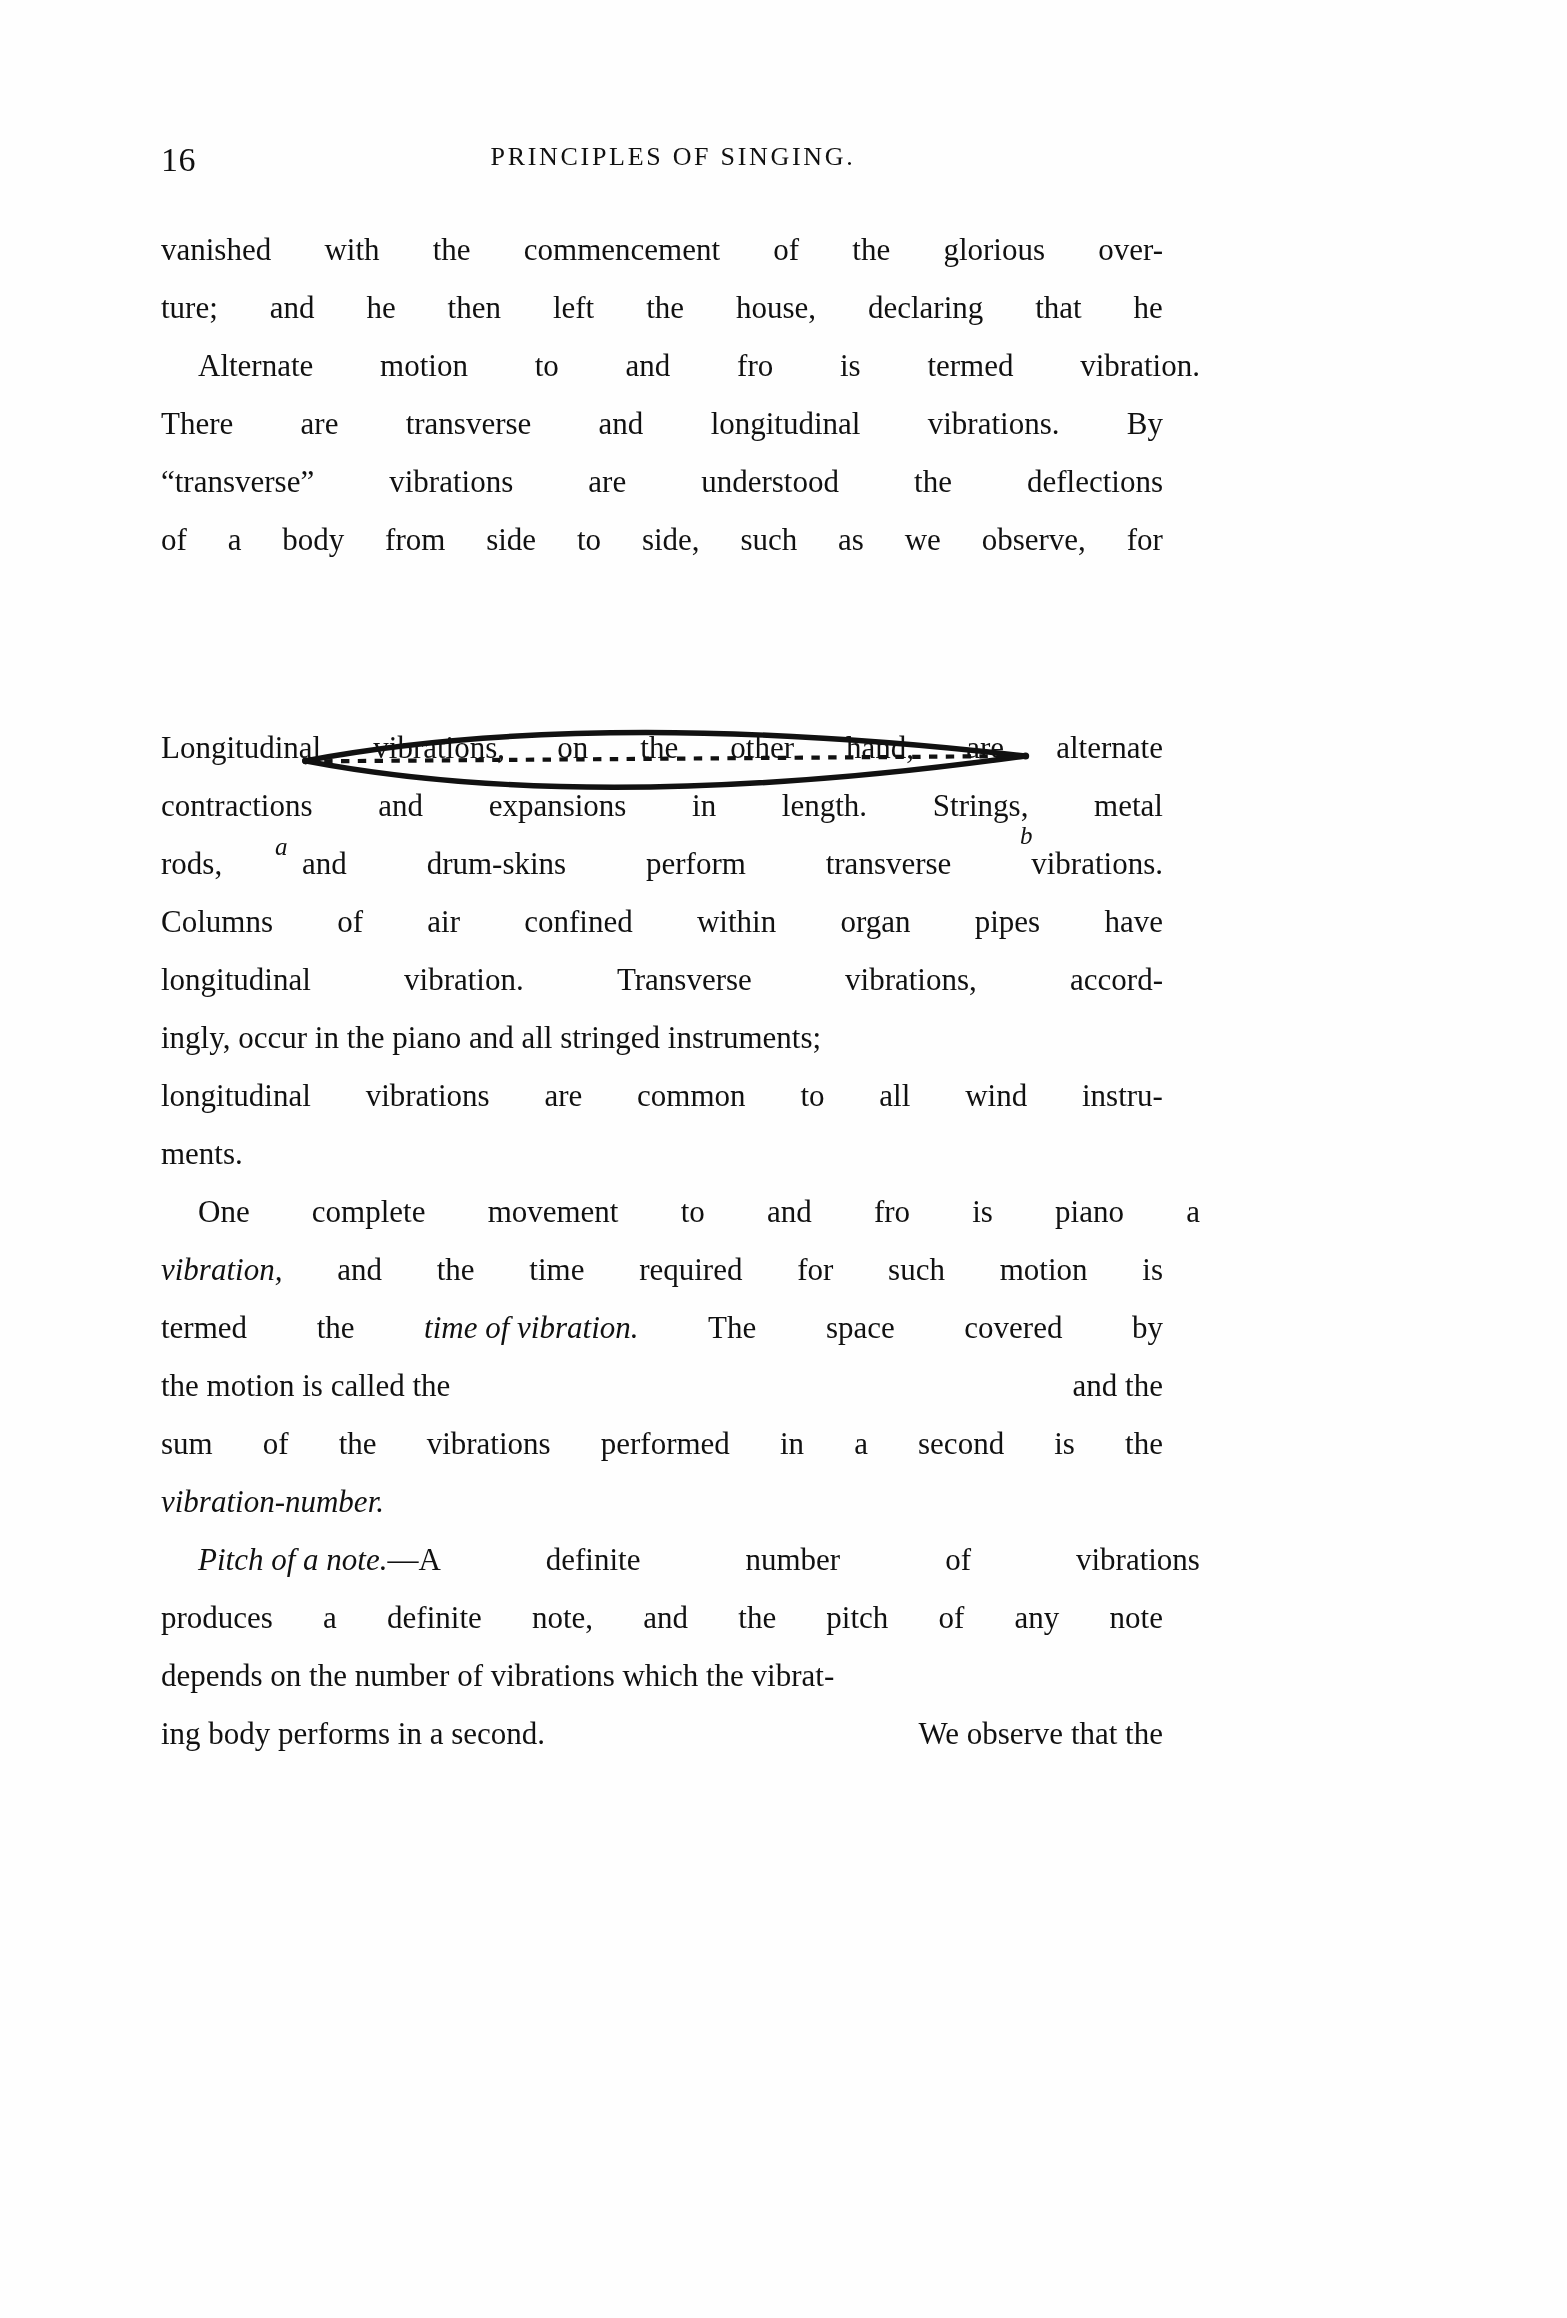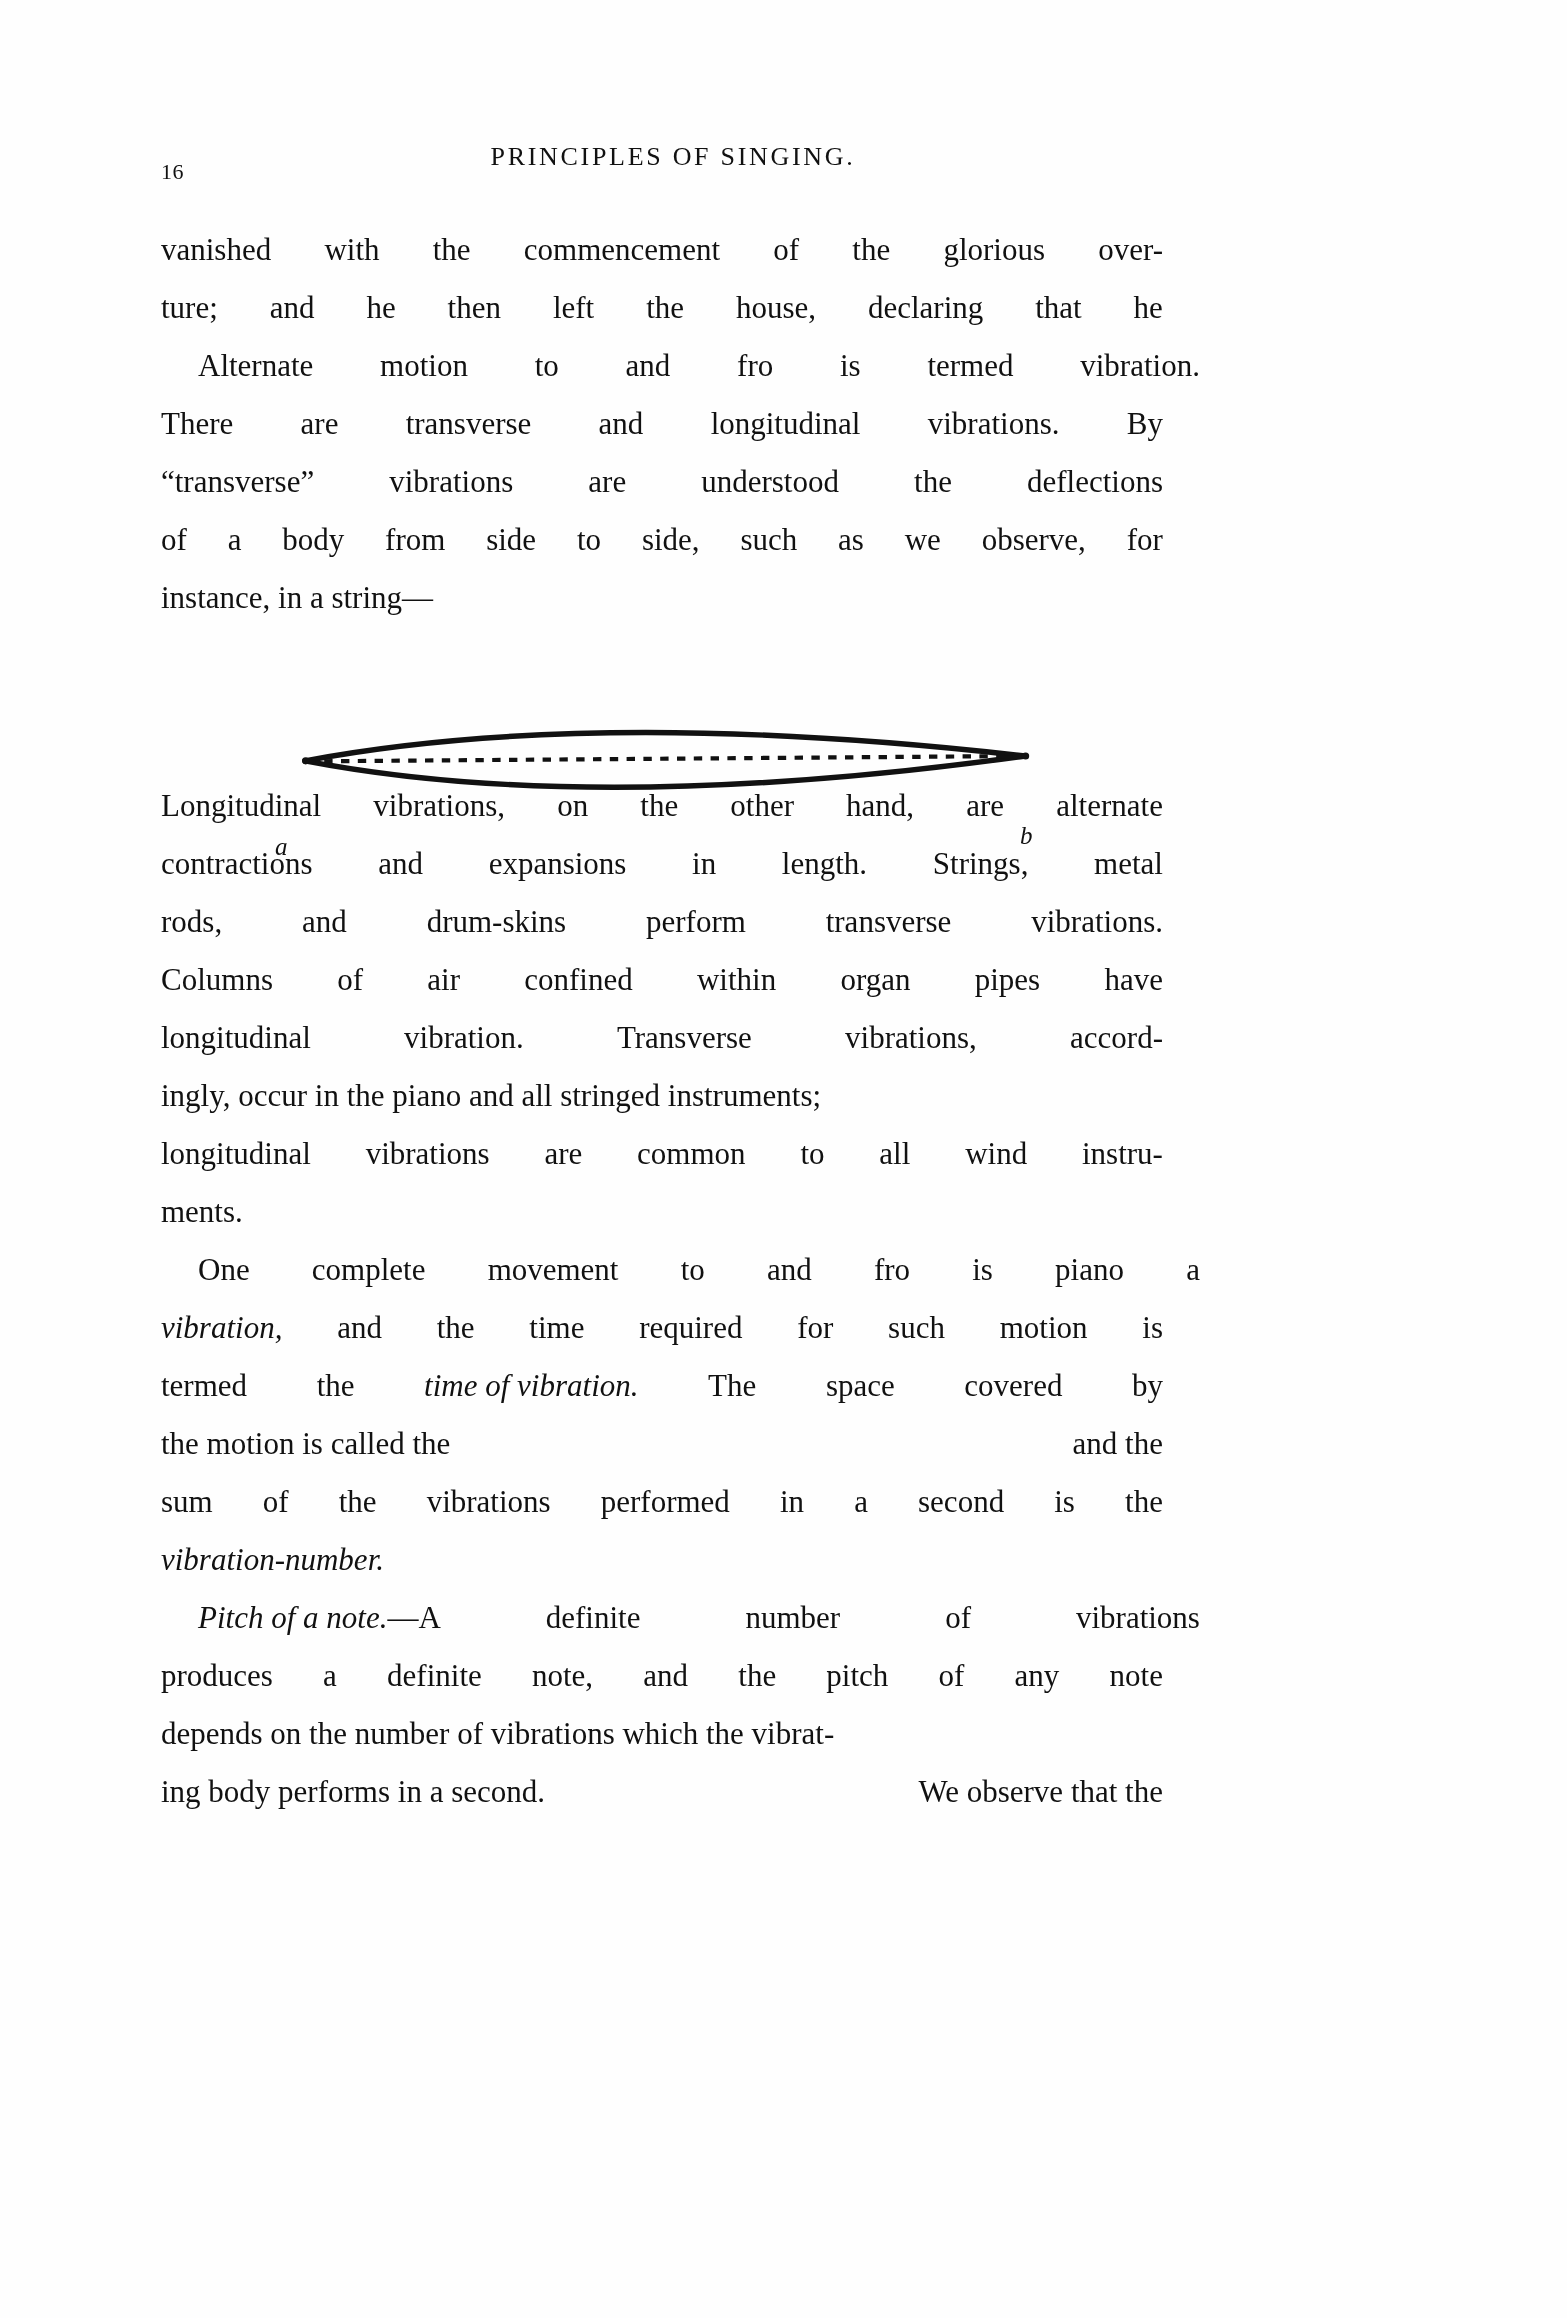--- a/index.html
+++ b/index.html
@@ -26,22 +26,22 @@
   .running-head {
     position: absolute;
     left: 161px;
     top: 137px;
     width: 1000px;
     height: 42px;
   }
   .folio {
     position: absolute;
     left: 0;
-    top: 16px;
-    font-size: 22px;
+    top: 4px;
+    font-size: 34px;
     line-height: 38px;
     letter-spacing: 0.6px;
   }
   .head-title {
     position: absolute;
     left: 0;
     top: 2.4px;
     width: 1000px;
     text-align: center;
     font-size: 26px;
@@ -173,23 +173,20 @@
       <span>from</span>
       <span>side</span>
       <span>to</span>
       <span>side,</span>
       <span>such</span>
       <span>as</span>
       <span>we</span>
       <span>observe,</span>
       <span>for</span>
     </div>
-    <div class="line flow">
-      <span>instance, in a string—</span>
-    </div>
 
     <div class="gap-fig"></div>
 
     <div class="line just">
       <span>Longitudinal</span>
       <span>vibrations,</span>
       <span>on</span>
       <span>the</span>
       <span>other</span>
       <span>hand,</span>

